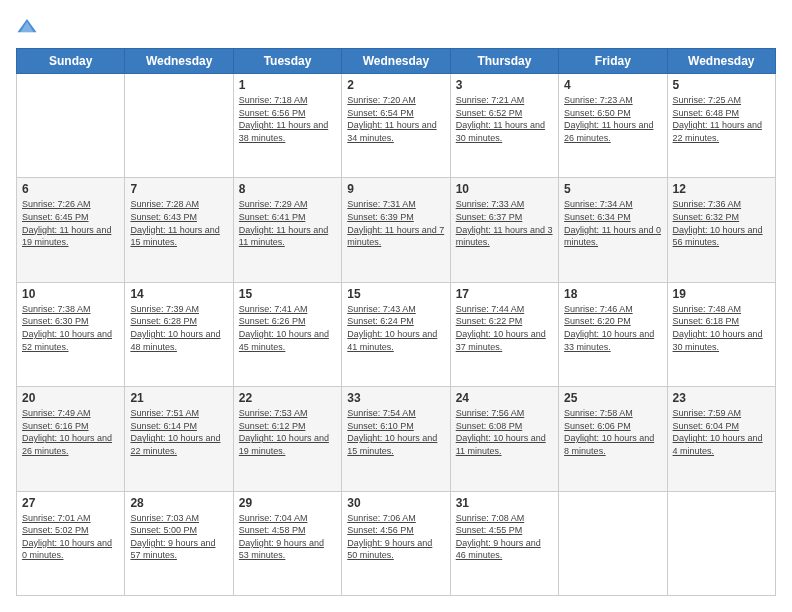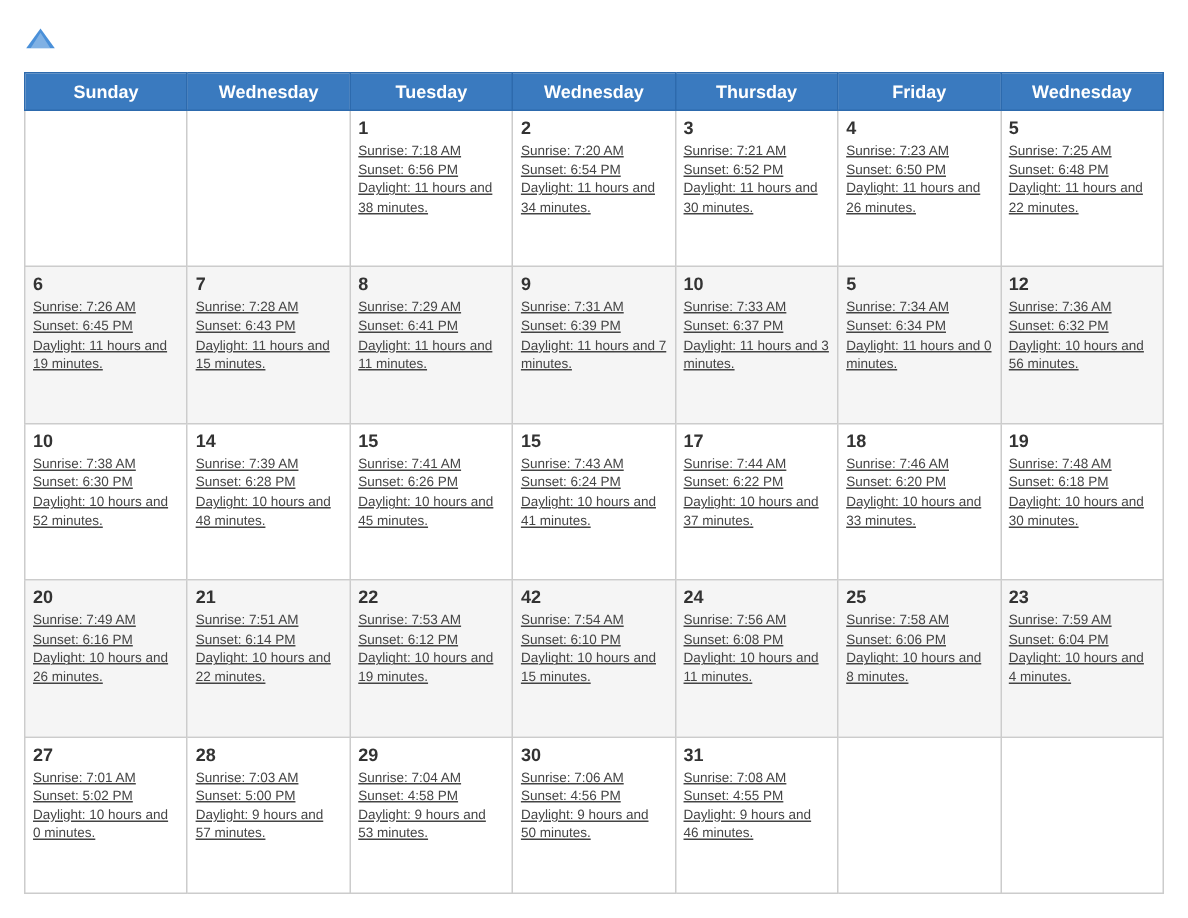--- a/index.html
+++ b/index.html
@@ -225,21 +225,21 @@
           </td>
           <td>
             <span class="day-number">21</span>
             <div class="day-info">Sunrise: 7:51 AM<br>Sunset: 6:14 PM<br>Daylight: 10 hours and 22 minutes.</div>
           </td>
           <td>
             <span class="day-number">22</span>
             <div class="day-info">Sunrise: 7:53 AM<br>Sunset: 6:12 PM<br>Daylight: 10 hours and 19 minutes.</div>
           </td>
           <td>
-            <span class="day-number">42</span>
+            <span class="day-number">33</span>
             <div class="day-info">Sunrise: 7:54 AM<br>Sunset: 6:10 PM<br>Daylight: 10 hours and 15 minutes.</div>
           </td>
           <td>
             <span class="day-number">24</span>
             <div class="day-info">Sunrise: 7:56 AM<br>Sunset: 6:08 PM<br>Daylight: 10 hours and 11 minutes.</div>
           </td>
           <td>
             <span class="day-number">25</span>
             <div class="day-info">Sunrise: 7:58 AM<br>Sunset: 6:06 PM<br>Daylight: 10 hours and 8 minutes.</div>
           </td>

